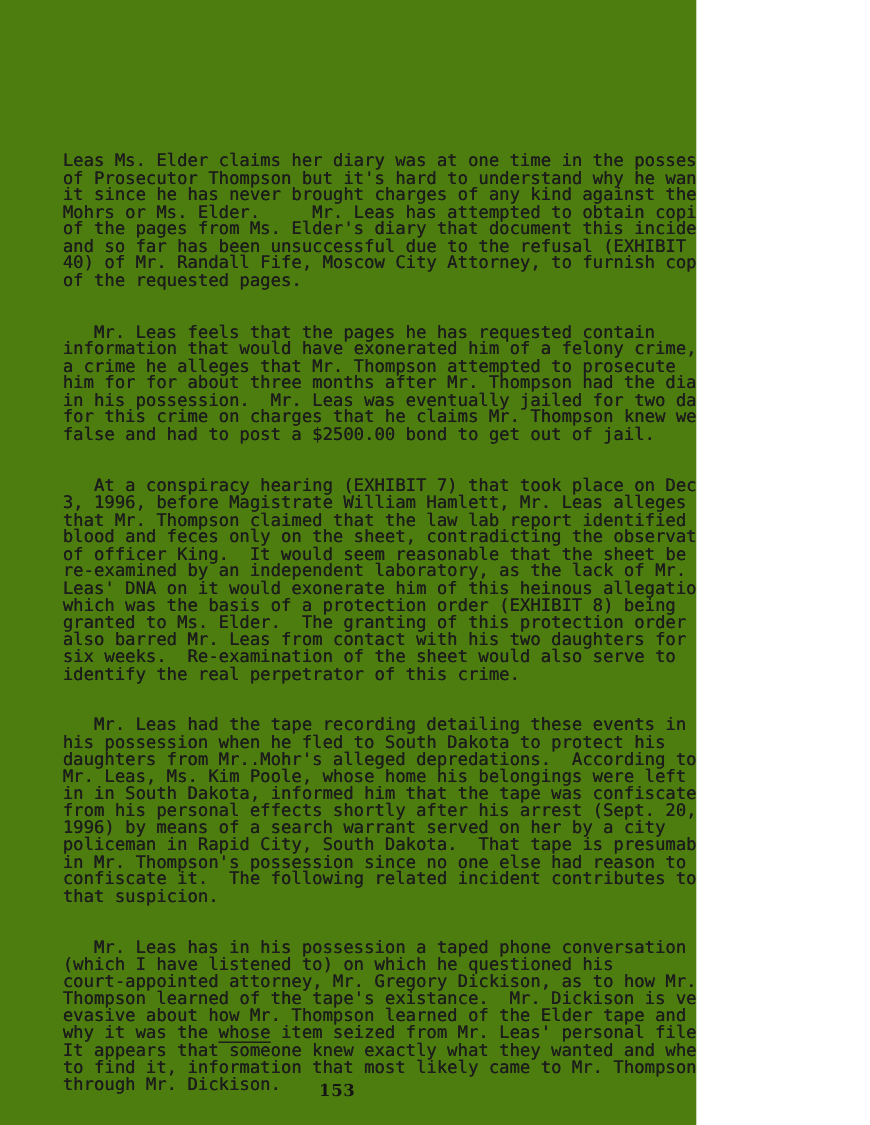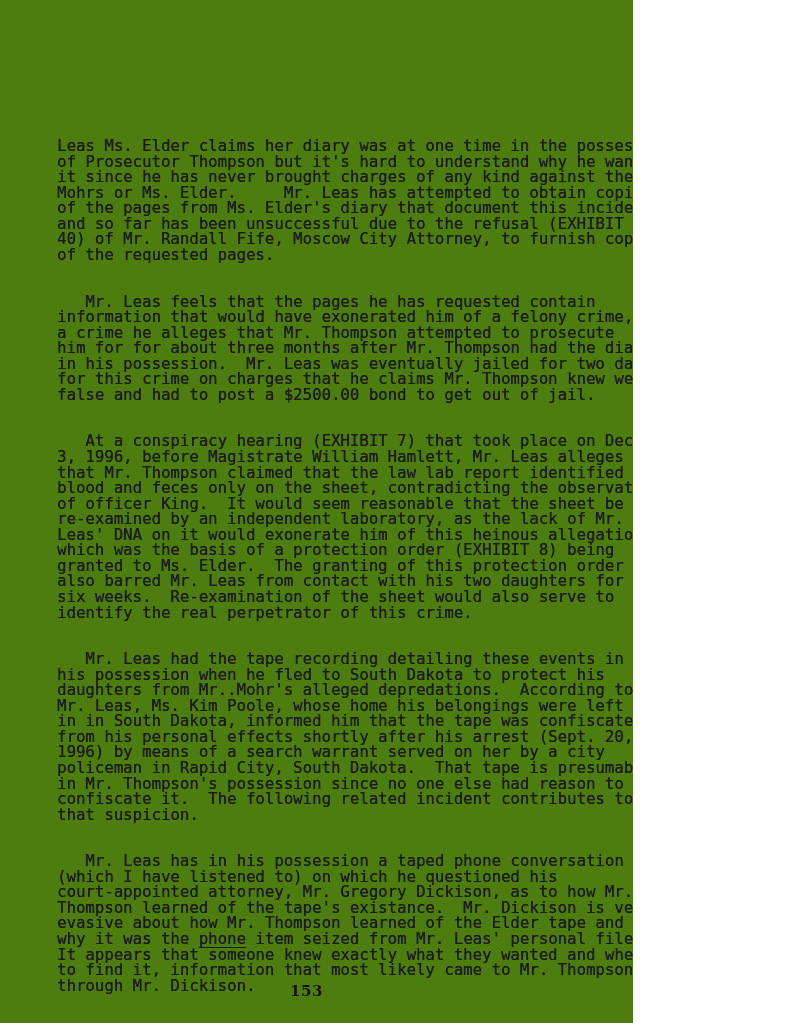--- a/index.html
+++ b/index.html
@@ -109,21 +109,21 @@
 1996) by means of a search warrant served on her by a city
 policeman in Rapid City, South Dakota.  That tape is presumably
 in Mr. Thompson's possession since no one else had reason to
 confiscate it.  The following related incident contributes to
 that suspicion.</div>
     <div class="para"><span>   Mr. Leas has in his possession a taped phone conversation
 (which I have listened to) on which he questioned his
 court-appointed attorney, Mr. Gregory Dickison, as to how Mr.
 Thompson learned of the tape's existance.  Mr. Dickison is very
 evasive about how Mr. Thompson learned of the Elder tape and
-why it was the </span><span class="u-word">phone</span><span> item seized from Mr. Leas' personal files.
+why it was the </span><span class="u-word">whose</span><span> item seized from Mr. Leas' personal files.
 It appears that someone knew exactly what they wanted and where
 to find it, information that most likely came to Mr. Thompson
 through Mr. Dickison.</span></div>
     
     
   </div>
 
   <div class="page-number">153</div>
 
   <div class="speck speck-1"></div>

